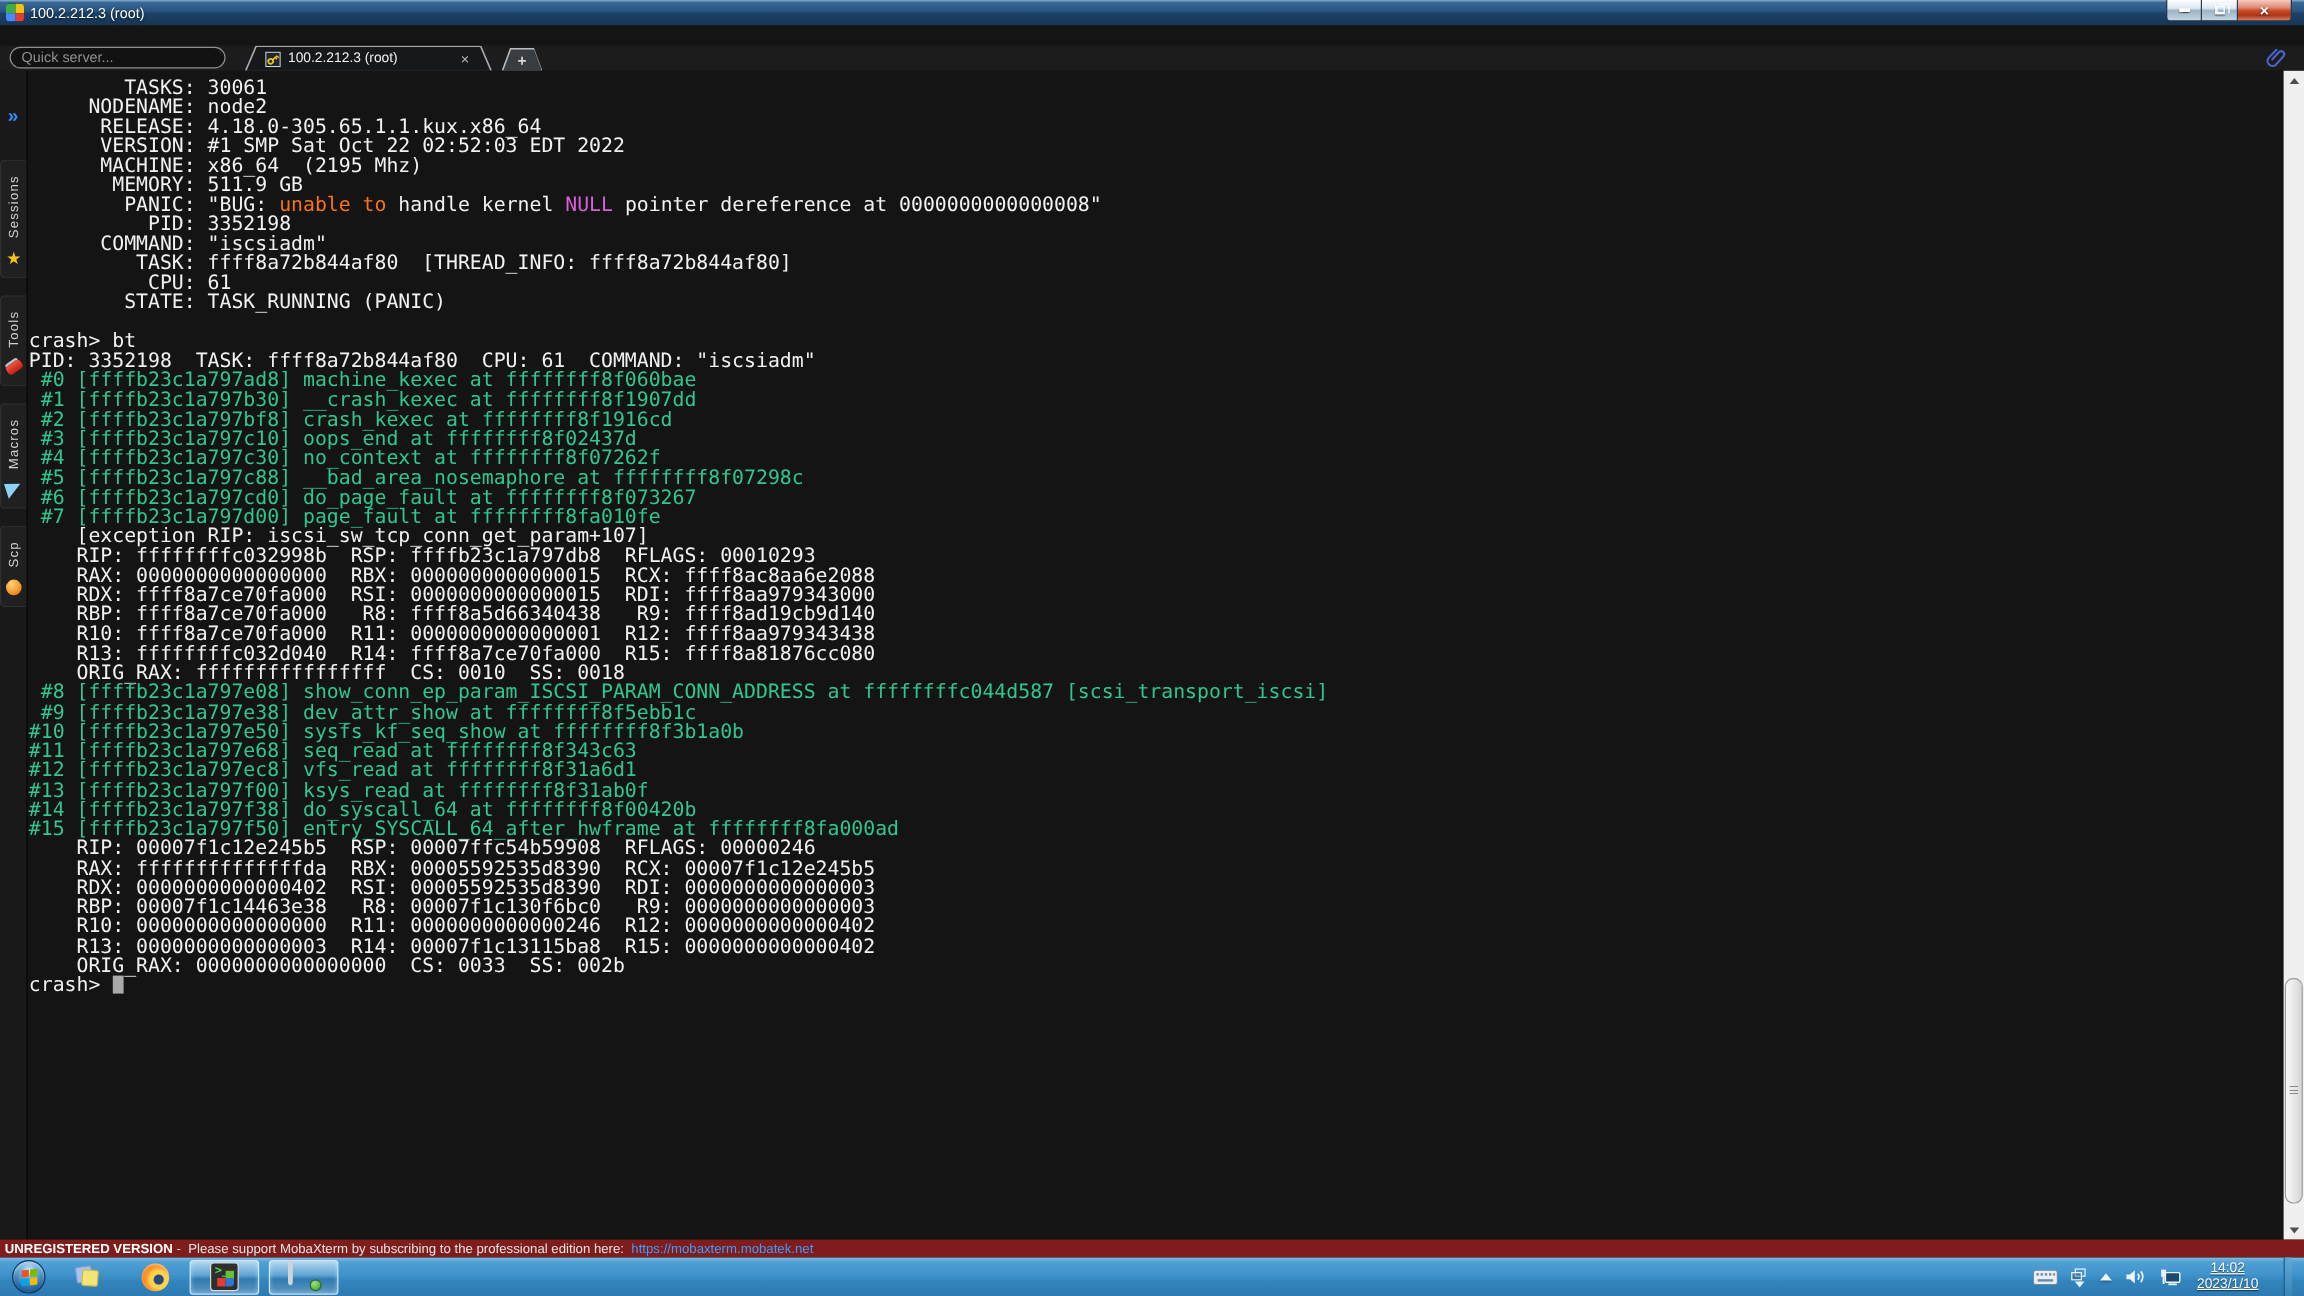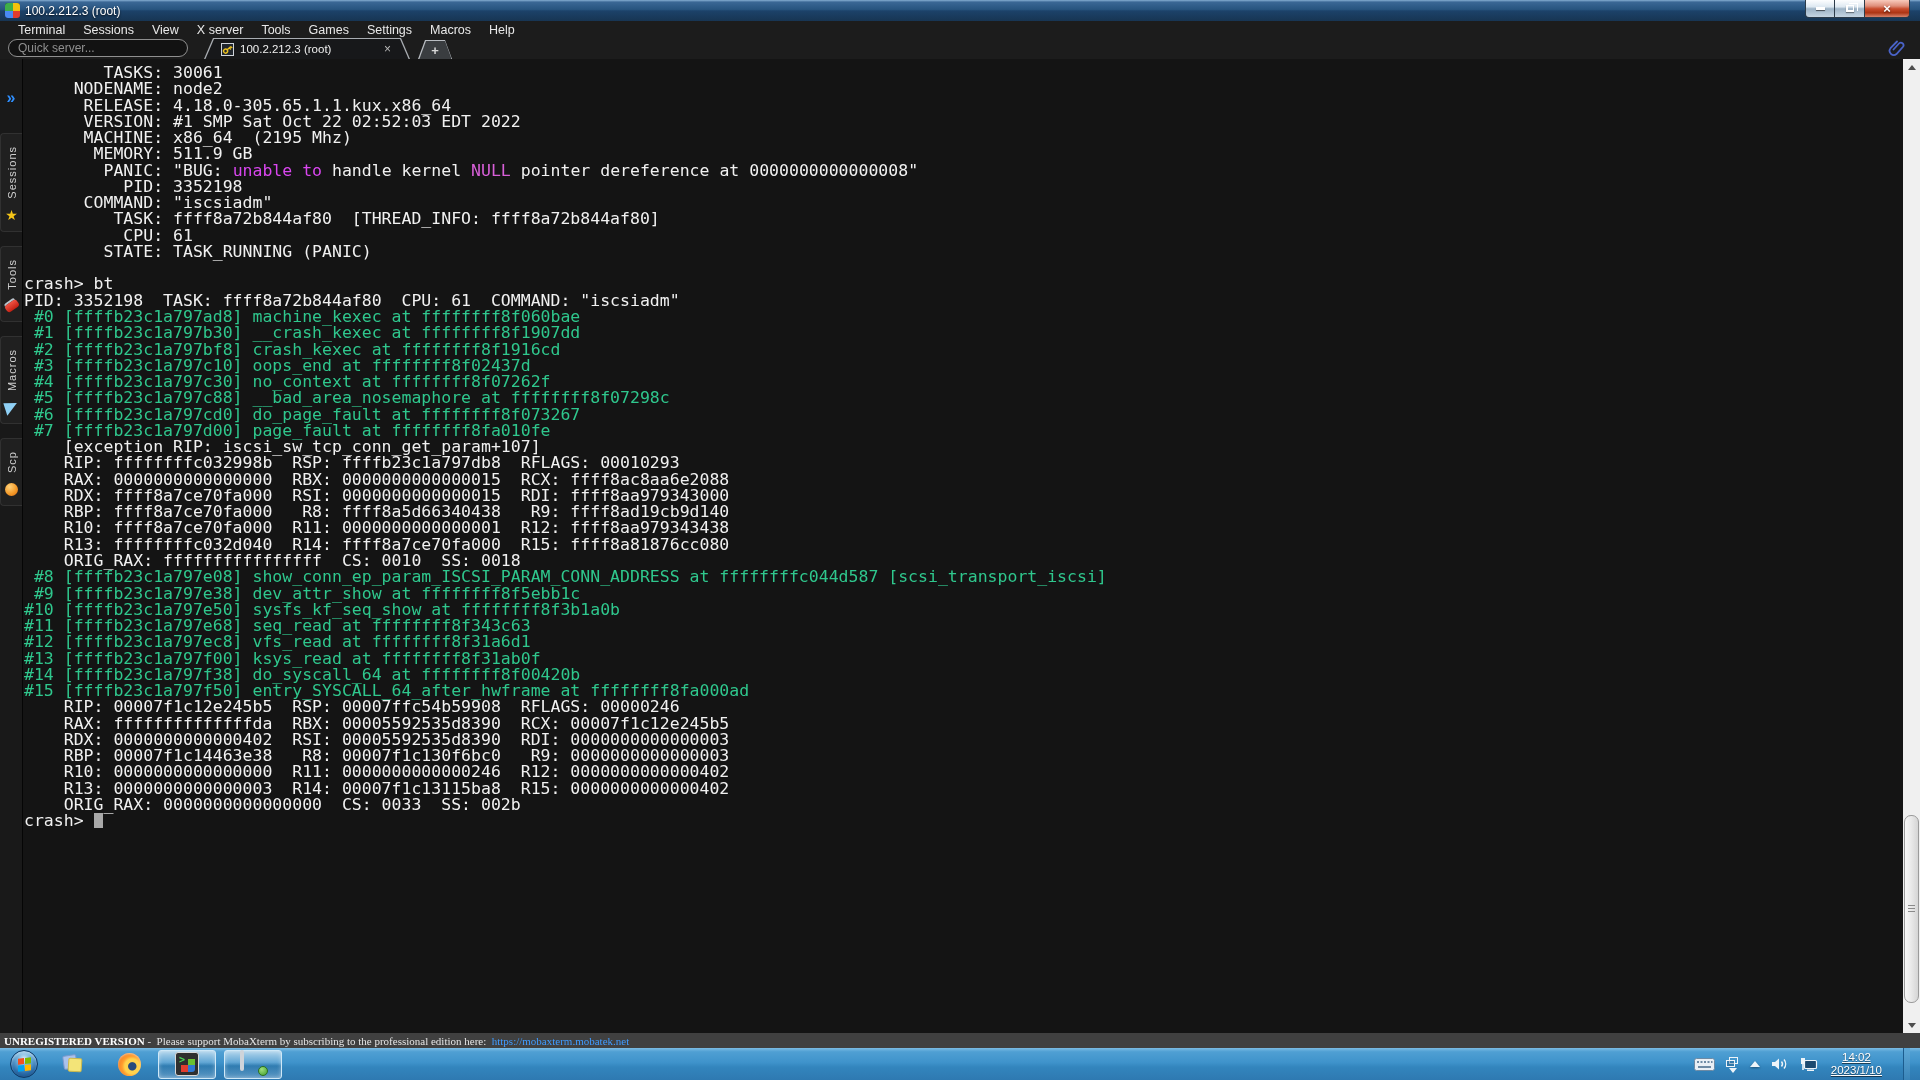--- a/index.html
+++ b/index.html
@@ -73,38 +73,38 @@
     transform:rotate(-35deg); box-shadow:0 -3px 0 -1px #b9c4cc; }
   .plane { width:0; height:0; border-left:13px solid #8fd0f5; border-top:4px solid transparent;
     border-bottom:9px solid transparent; transform:rotate(-18deg); }
   .ball { width:13px; height:13px; border-radius:50%;
     background:radial-gradient(circle at 35% 30%, #ffd27a 0%, #f49b2a 55%, #d96a10 100%); }
 
   .terminal { position:absolute; left:24px; top:6px; right:18px; bottom:0;
     font-family:"DejaVu Sans Mono", monospace; font-size:16.5px; line-height:16.28px;
     white-space:pre; color:#f1f1f1; }
   .tline { height:16.28px; }
-  .c-w { color:#f1f1f1; } .c-g { color:#2fc78d; } .c-y { color:#d946ef; } .c-m { color:#d75fd7;text-align:right; }
+  .c-w { color:#f1f1f1; } .c-g { color:#2fc78d; } .c-y { color:#f97316; } .c-m { color:#d75fd7;text-align:right; }
   .c-cursor { display:inline-block; width:9px; height:15px; background:#a9a9a9; vertical-align:-2px; }
 
   .scrollbar { position:absolute; right:0; top:0; bottom:0; width:17px; background:#f0f0f0; }
   .sb-up, .sb-down { position:absolute; left:0; width:17px; height:16px; display:flex;
     align-items:center; justify-content:center; }
   .sb-up { top:0; } .sb-down { bottom:0; }
   .tri-up { width:0; height:0; border-left:4px solid transparent; border-right:4px solid transparent; border-bottom:5px solid #4e4e4e; }
   .tri-down { width:0; height:0; border-left:4px solid transparent; border-right:4px solid transparent; border-top:5px solid #4e4e4e; }
   .sb-thumb { position:absolute; left:1px; width:15px; top:756px; height:188px;
     background:linear-gradient(90deg,#f8f8f8 0%,#eaeaea 45%,#d5d5d5 100%);
     border:1px solid #9b9b9b; border-radius:7px; }
   .sb-grip { position:absolute; left:3px; right:3px; top:50%; height:8px; transform:translateY(-50%);
     background:repeating-linear-gradient(180deg,#8a8a8a 0 1px,transparent 1px 3px); }
 
   
-  .statusbar { position:absolute; left:0; right:0; bottom:32px; height:15px; background:#404040;
-    display:flex; align-items:center; padding-left:4px; font-size:11px; color:#e4e4e4; white-space:pre;font-family:Liberation Serif, serif; }
+  .statusbar { position:absolute; left:0; right:0; bottom:32px; height:15px; background:#7f1d1d;
+    display:flex; align-items:center; padding-left:4px; font-size:11px; color:#e4e4e4; white-space:pre; }
   .status-title { font-weight:bold; color:#ffffff; }
   .status-link { color:#3f9bff; }
 
   
   .taskbar { position:absolute; left:0; right:0; bottom:0; height:32px;
     background:linear-gradient(180deg,#7cbce4 0%,#4f9fd3 12%,#3f93cb 45%,#3385bd 60%,#2e79b1 100%);
     display:flex; align-items:center; }
   .orb { width:28px; height:28px; border-radius:50%; margin-left:10px; position:relative;
     background:radial-gradient(circle at 50% 30%, #d8ecfa 0%, #6cb0dd 30%, #2a6ca9 65%, #123f72 100%);
     border:1px solid #0d3a67; box-shadow:inset 0 2px 3px rgba(255,255,255,.55); flex:none;
@@ -168,31 +168,20 @@
         <span class="glyph-min"></span>
       </div>
     <div class="winbtn max">
         <span class="glyph-max"></span>
       </div>
     <div class="winbtn close">
         <span class="glyph-close">×</span>
       </div>
   </div>
 
-  <div class="menubar">
-    <span class="menuitem">Terminal</span>
-    <span class="menuitem">Sessions</span>
-    <span class="menuitem">View</span>
-    <span class="menuitem">X server</span>
-    <span class="menuitem">Tools</span>
-    <span class="menuitem">Games</span>
-    <span class="menuitem">Settings</span>
-    <span class="menuitem">Macros</span>
-    <span class="menuitem">Help</span>
-  </div>
 
   <div class="toolbar">
     <div class="quickconnect">Quick server...</div>
     <div class="tab">
       <div class="tab-bg"></div>
       <div class="tab-inner">
         <svg width="13" height="13" viewBox="0 0 13 13">
           <rect x="0.5" y="0.5" width="12" height="12" fill="#20262e" stroke="#cfd4da"></rect>
           <g transform="rotate(-40 6.5 6.5)">
             <circle cx="4" cy="6.5" r="2" fill="none" stroke="#f0c41f" stroke-width="1.4"></circle>

